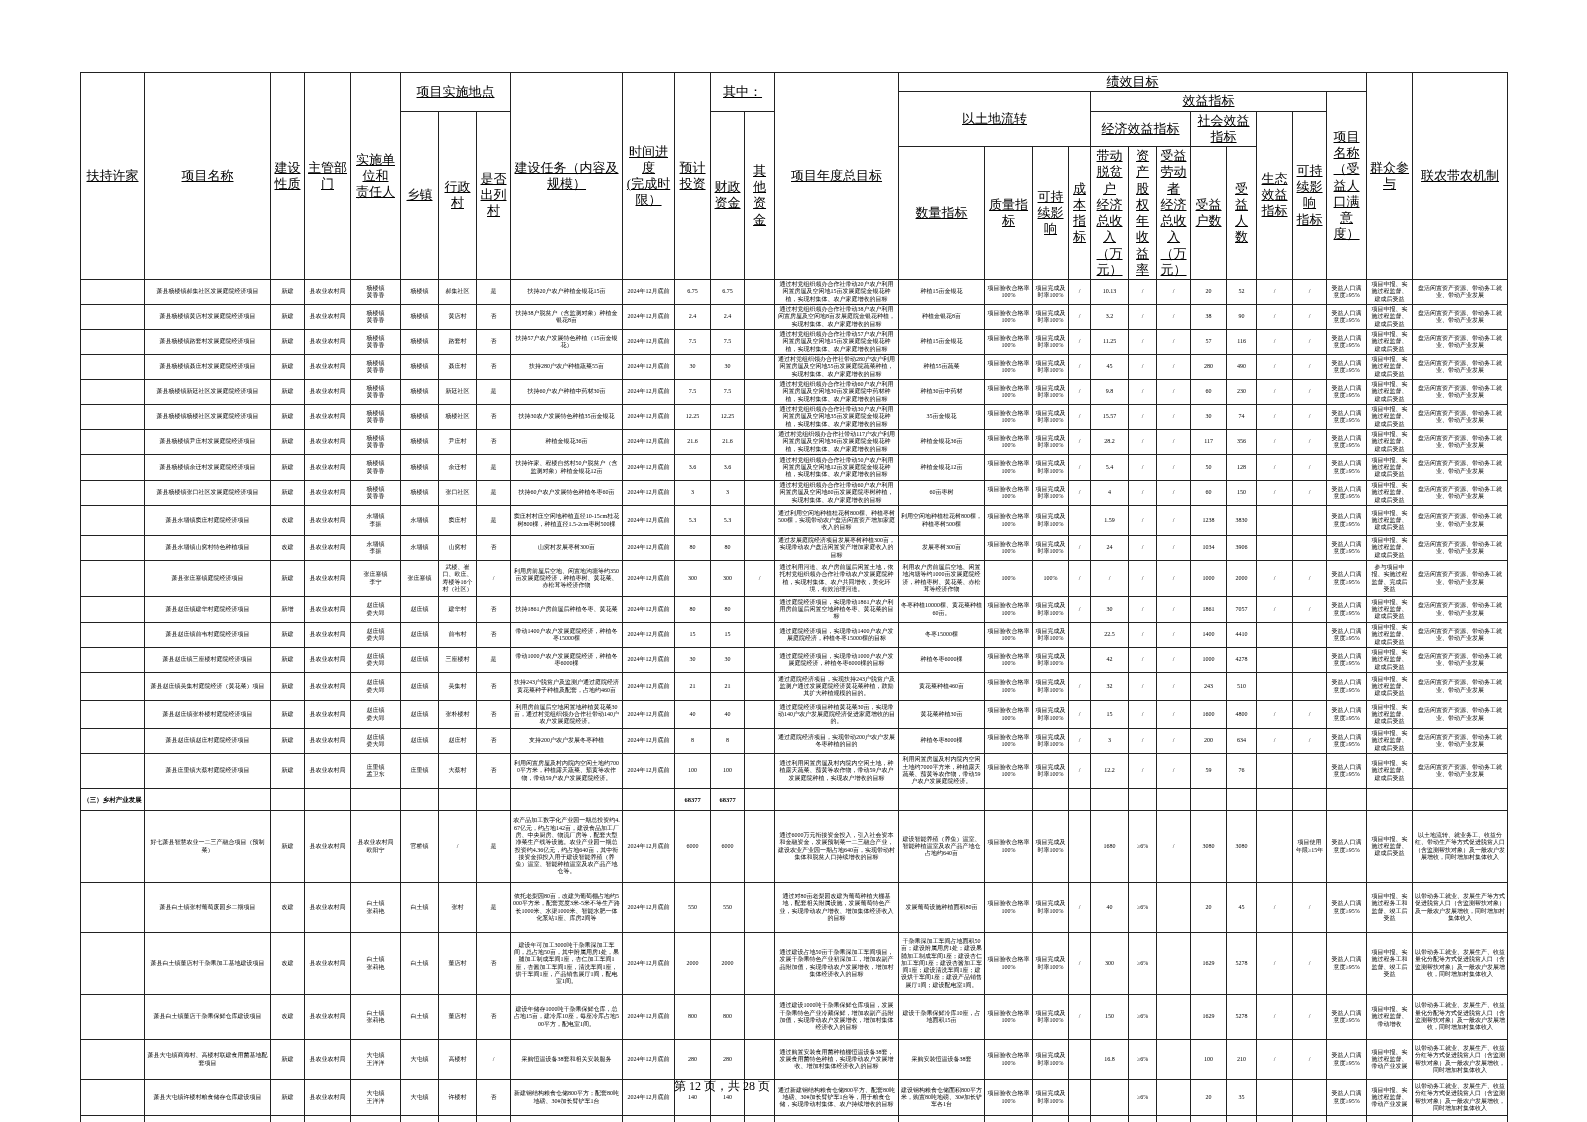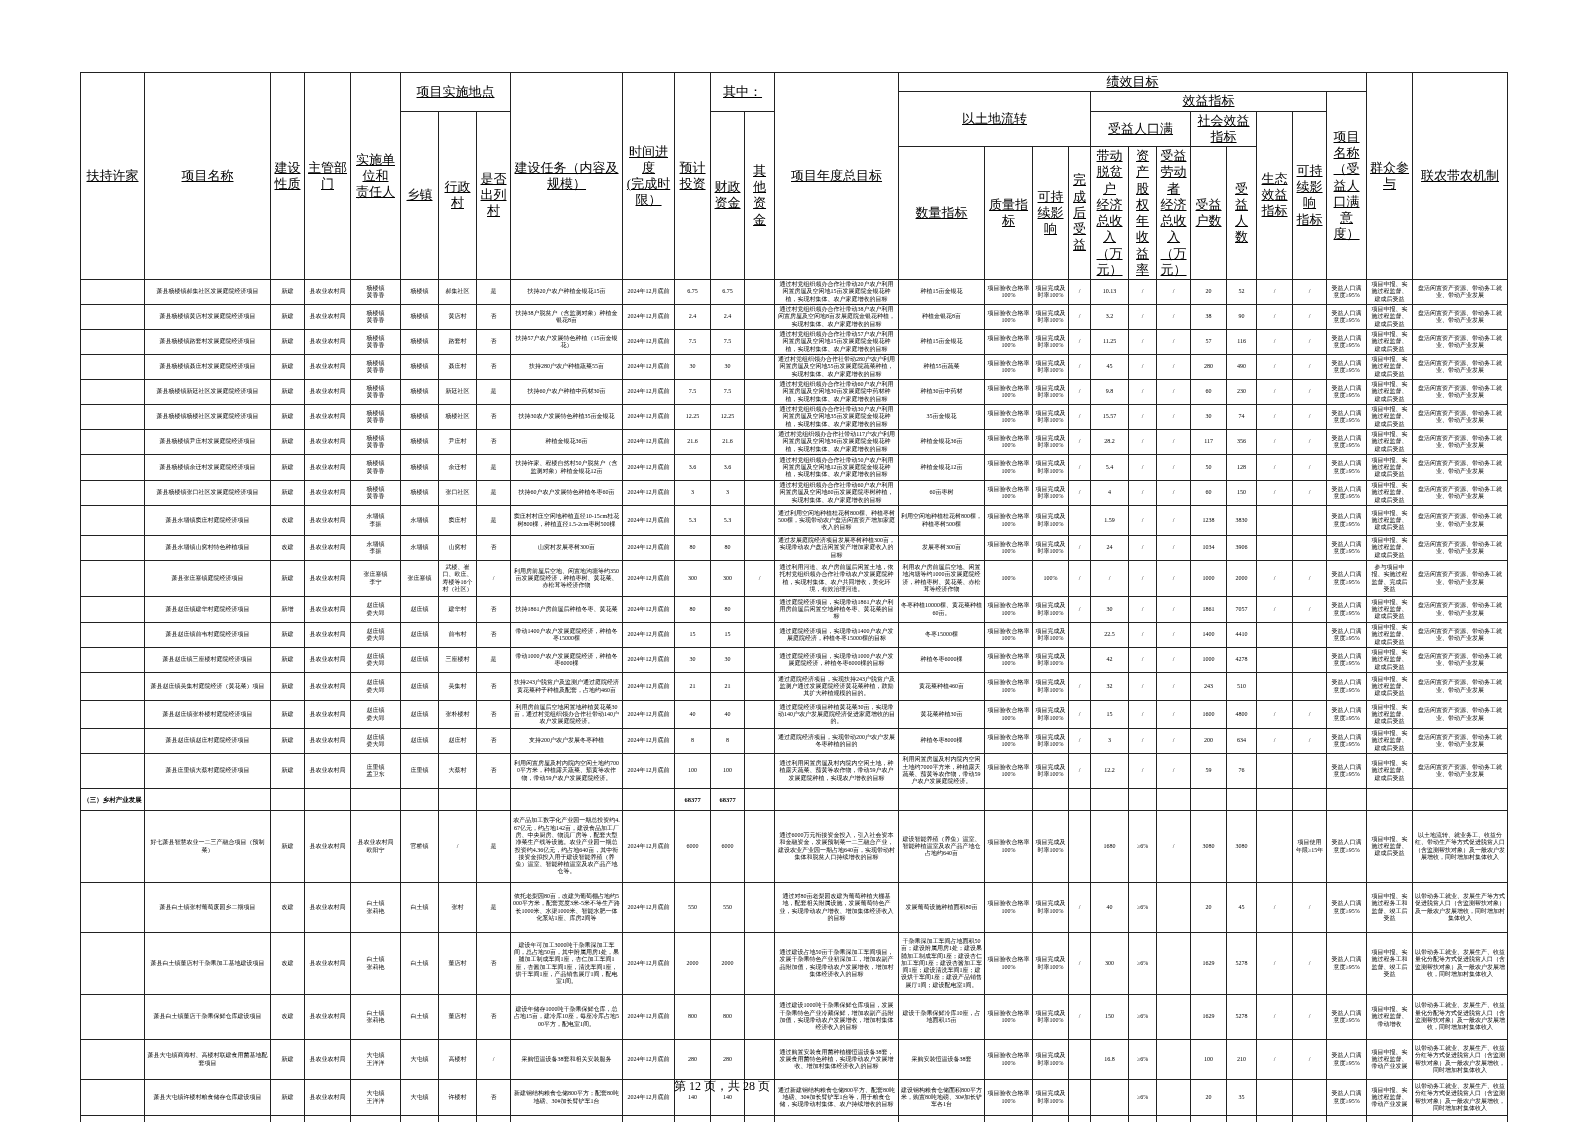--- a/index.html
+++ b/index.html
@@ -98,31 +98,31 @@
       </tr>
       <tr class="h3">
         <th rowspan="2">乡镇</th>
         <th rowspan="2">行政村</th>
         <th rowspan="2">是否
 出列村</th>
         <th rowspan="2">财政
 资金</th>
         <th rowspan="2">其他
 资金</th>
-        <th colspan="3">受益人口满</th>
+        <th colspan="3">经济效益指标</th>
         <th colspan="2">社会效益指标</th>
         <th rowspan="2">生态效益指标</th>
         <th rowspan="2">可持续影响
 指标</th>
       </tr>
       <tr class="h4">
         <th>数量指标</th>
         <th>质量指标</th>
         <th>可持续影响</th>
-        <th>完成后受益</th>
+        <th>成本指标</th>
         <th>带动脱贫户
 经济总收入
 （万元）</th>
         <th>资产股
 权年收
 益率</th>
         <th>受益劳动者
 经济总收入
 （万元）</th>
         <th>受益户数</th>

